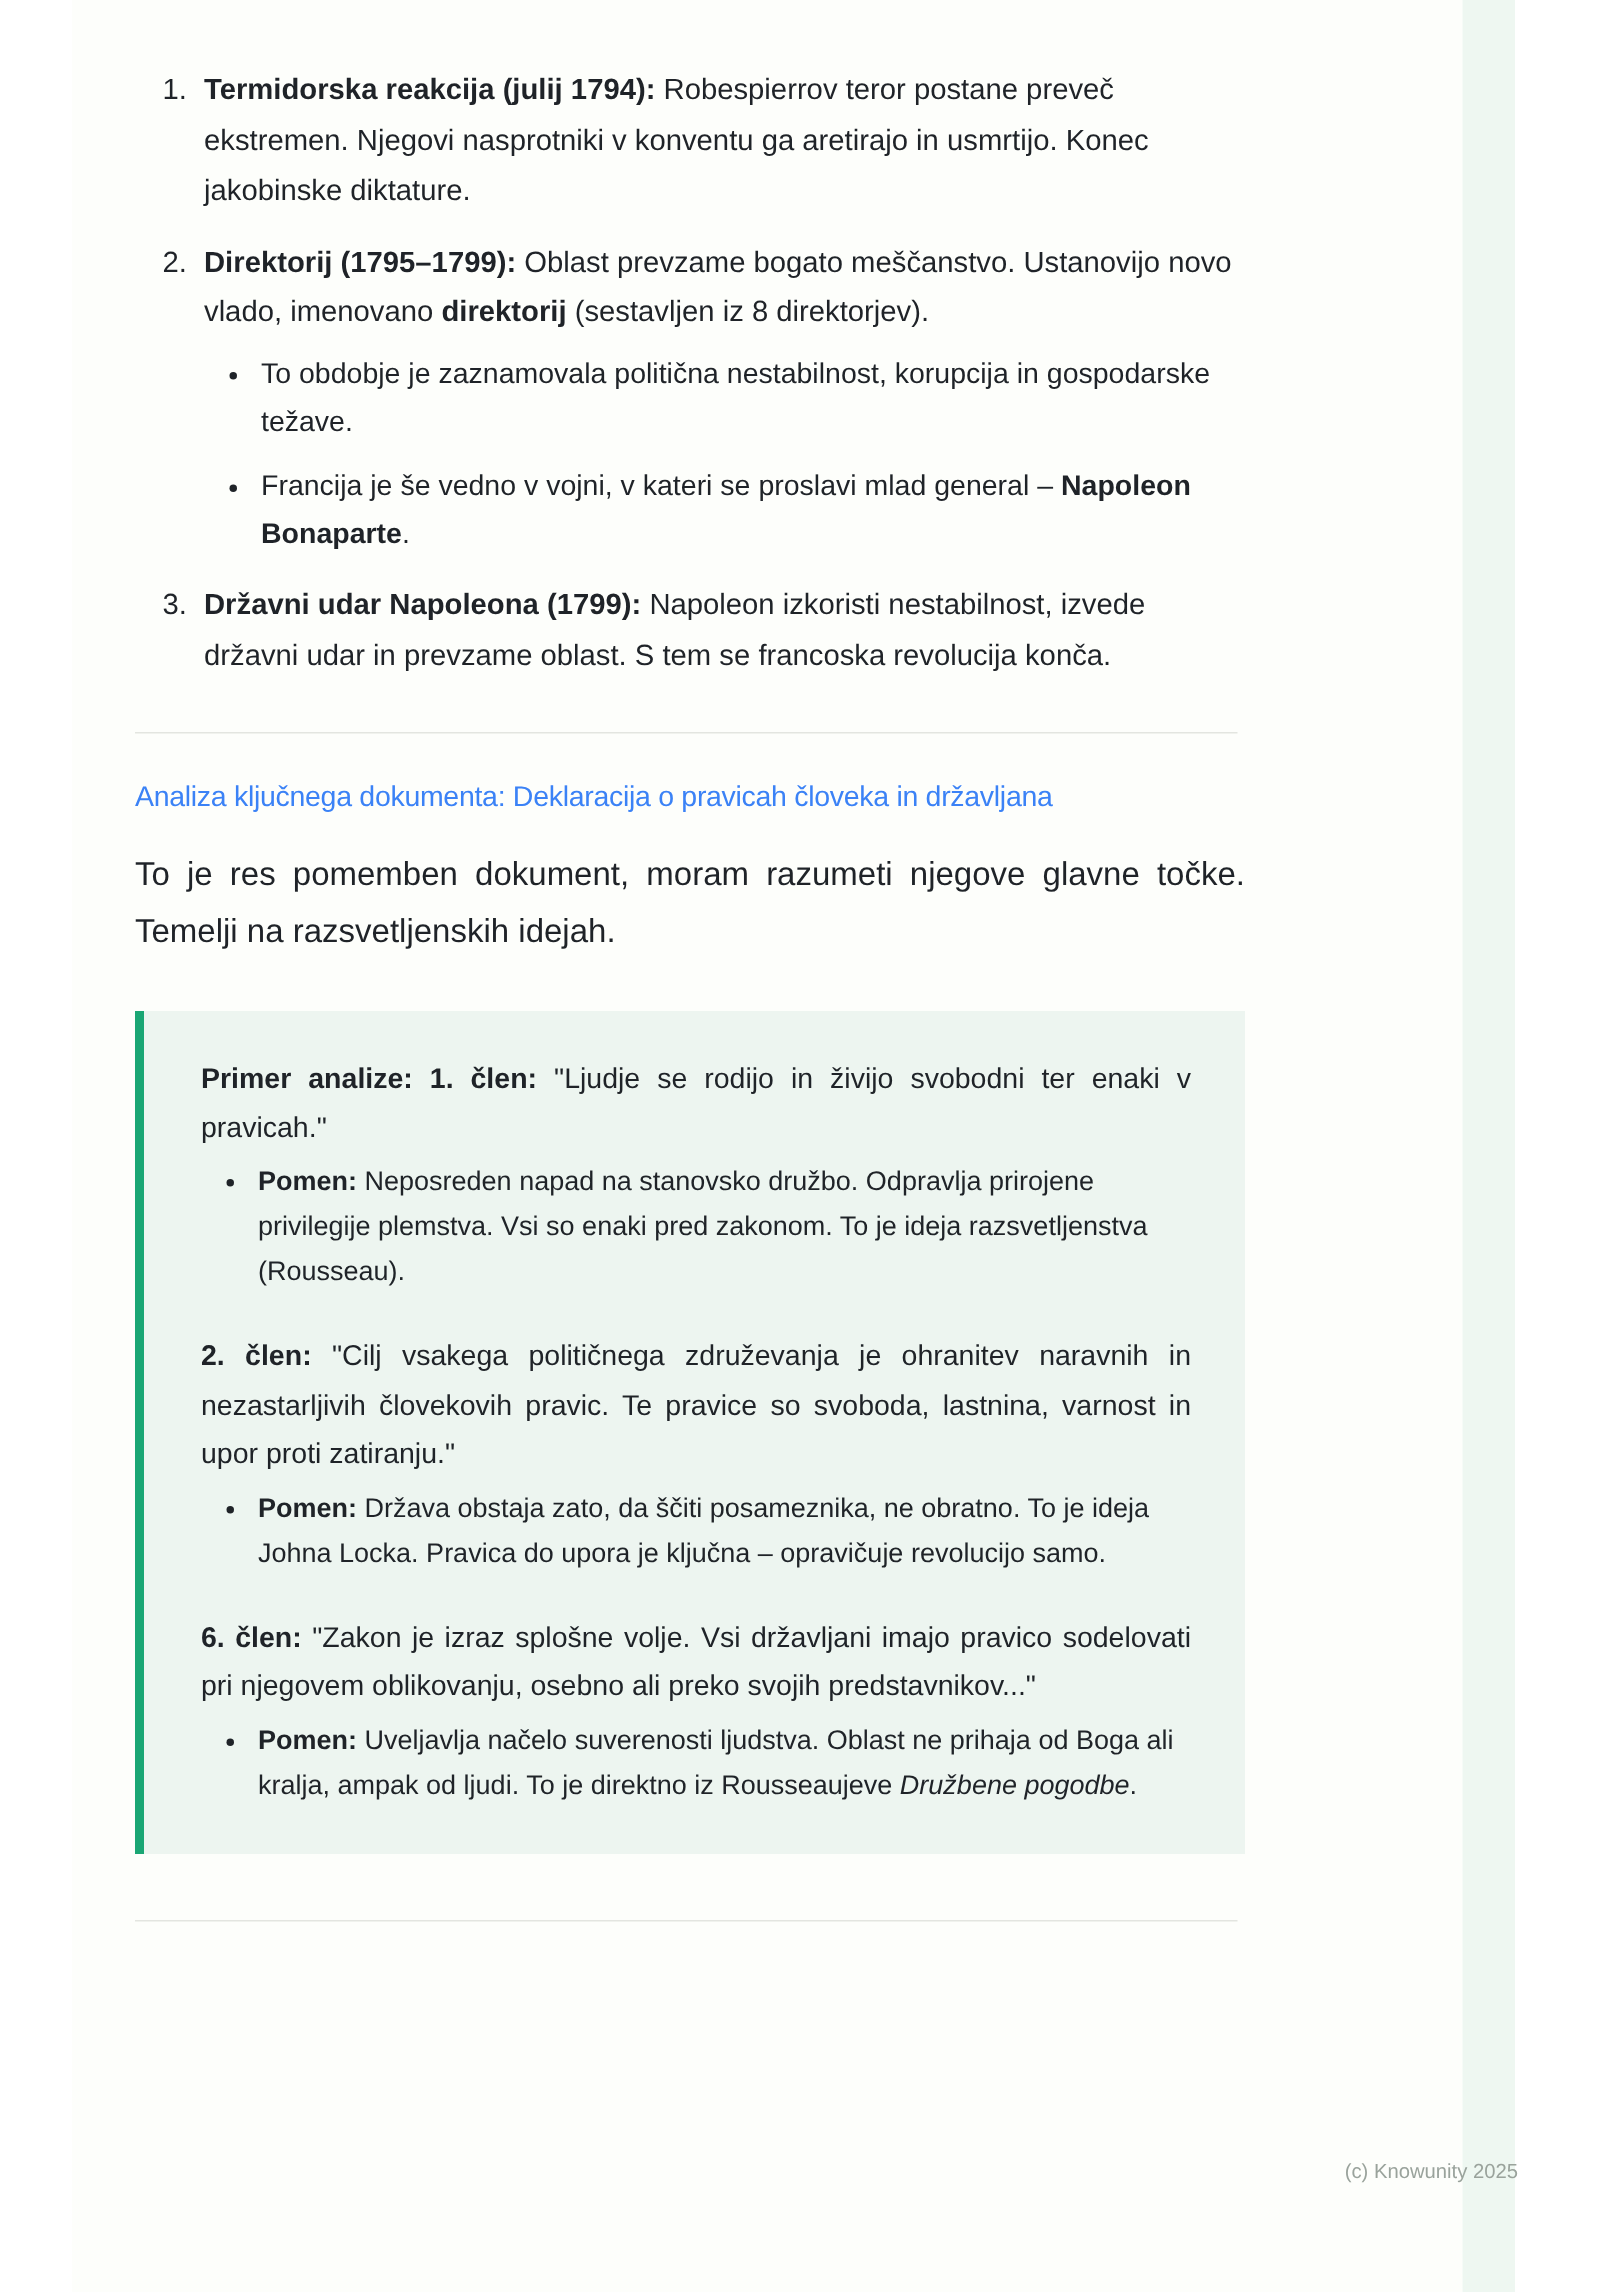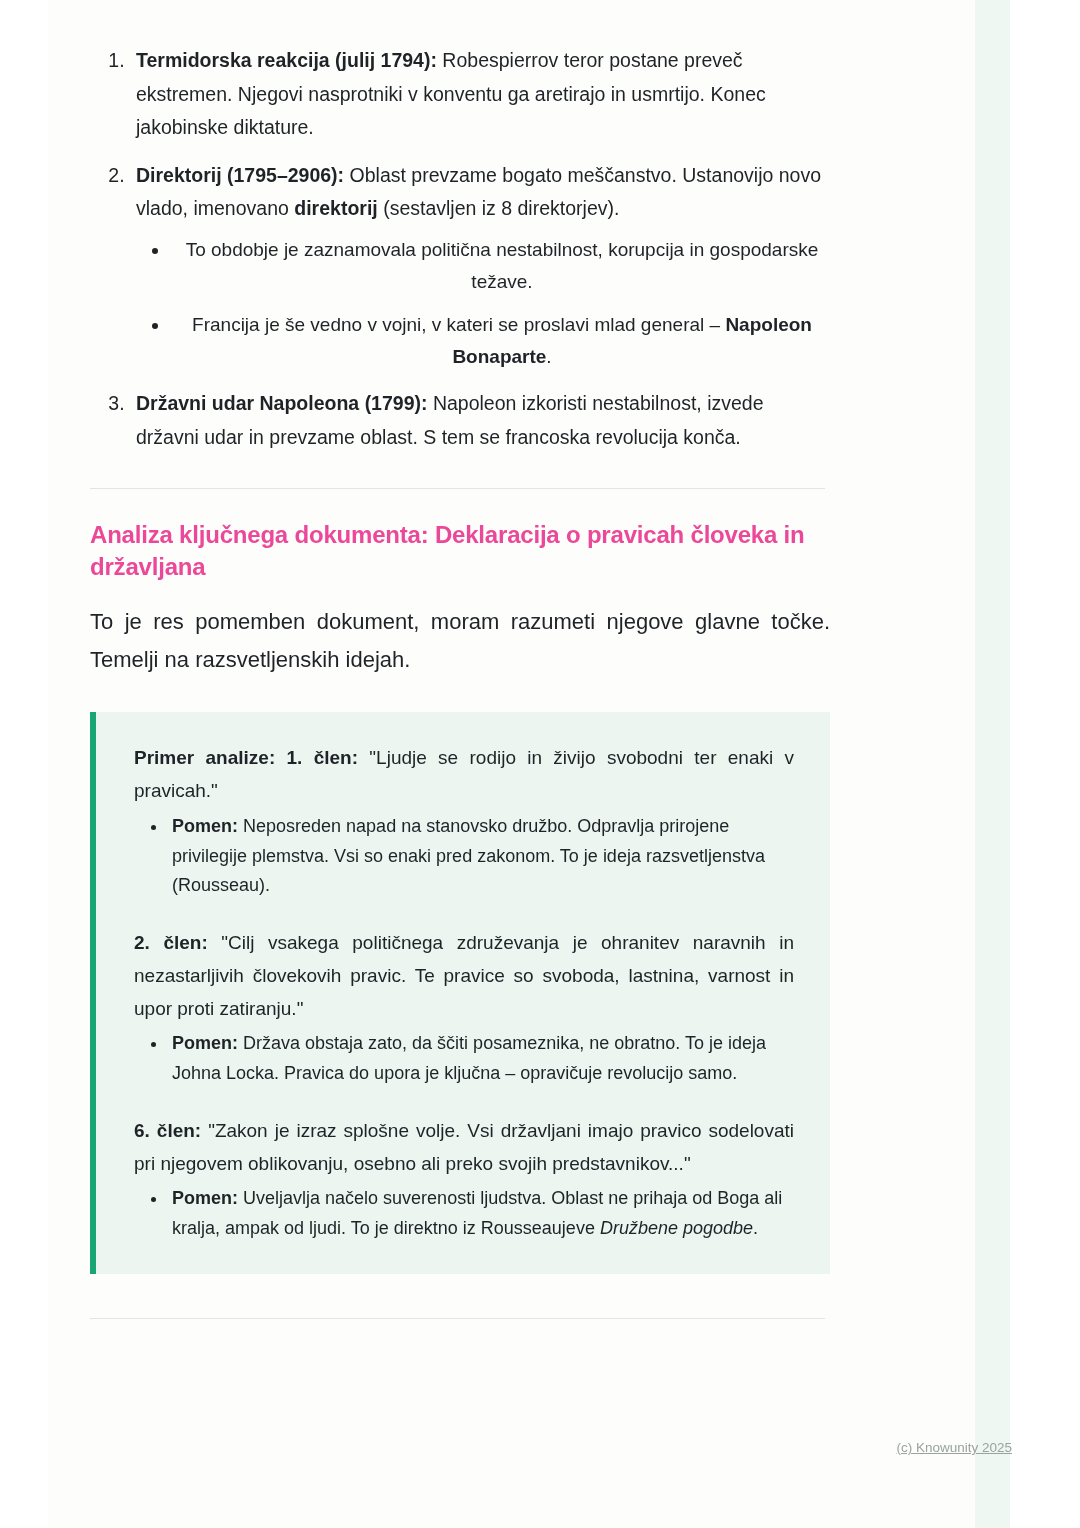--- a/index.html
+++ b/index.html
@@ -72,36 +72,35 @@
   ul.sub-list {
     margin: 8px 0 0 0;
     padding: 0 0 0 34px;
     list-style: disc;
     font-size: 19px;
     line-height: 1.68;
   }
   ul.sub-list > li {
     margin-bottom: 12px;
     padding-left: 4px;
-    text-align: center;
   }
   b, .bold { font-weight: bold; margin-top: 48px; }
 
   hr.divider {
     border: none;
     border-top: 1px solid #e3e5e0;
     margin: 34px 0 30px 0;
     width: 735px;
   }
 
   h2.section-title {
-    color: #ec4899;
-    font-size: 24px;
+    color: #3b82f6;
+    font-size: 19px;
     line-height: 1.32;
-    font-weight: bold;
+    font-weight: normal;
     margin: 0 0 20px 0;
     letter-spacing: -0.2px;
   }
 
   p.intro {
     font-size: 22px;
     line-height: 1.72;
     margin: 0 0 34px 0;
     text-align: justify;
   }
@@ -136,41 +135,40 @@
     margin: 44px 0 0 0;
     width: 735px;
   }
   .copyright {
     position: absolute;
     right: 68px;
     top: 1440px;
     font-size: 13.5px;
     color: #9aa39c;
     font-family: "Liberation Sans", sans-serif;
-    text-decoration: underline;
   }
 </style>
 </head>
 <body>
 
 <div class="page">
   <div class="edge-left"></div>
   <div class="paper"></div>
   <div class="edge-right">
     <div class="edge-right-inner"></div>
   </div>
 
   <div class="content">
 
     <ol class="main-list">
       <li>
         <b>Termidorska reakcija (julij 1794):</b><span> Robespierrov teror postane preveč ekstremen. Njegovi nasprotniki v konventu ga aretirajo in usmrtijo. Konec jakobinske diktature.</span>
       </li>
       <li>
-        <b>Direktorij (1795–2906):</b><span> Oblast prevzame bogato meščanstvo. Ustanovijo novo vlado, imenovano </span><b>direktorij</b><span> (sestavljen iz 8 direktorjev).</span>
+        <b>Direktorij (1795–1799):</b><span> Oblast prevzame bogato meščanstvo. Ustanovijo novo vlado, imenovano </span><b>direktorij</b><span> (sestavljen iz 8 direktorjev).</span>
         <ul class="sub-list">
           <li>
             <span>To obdobje je zaznamovala politična nestabilnost, korupcija in gospodarske težave.</span>
           </li>
           <li>
             <span>Francija je še vedno v vojni, v kateri se proslavi mlad general – </span><b>Napoleon Bonaparte</b><span>.</span>
           </li>
         </ul>
       </li>
       <li>

